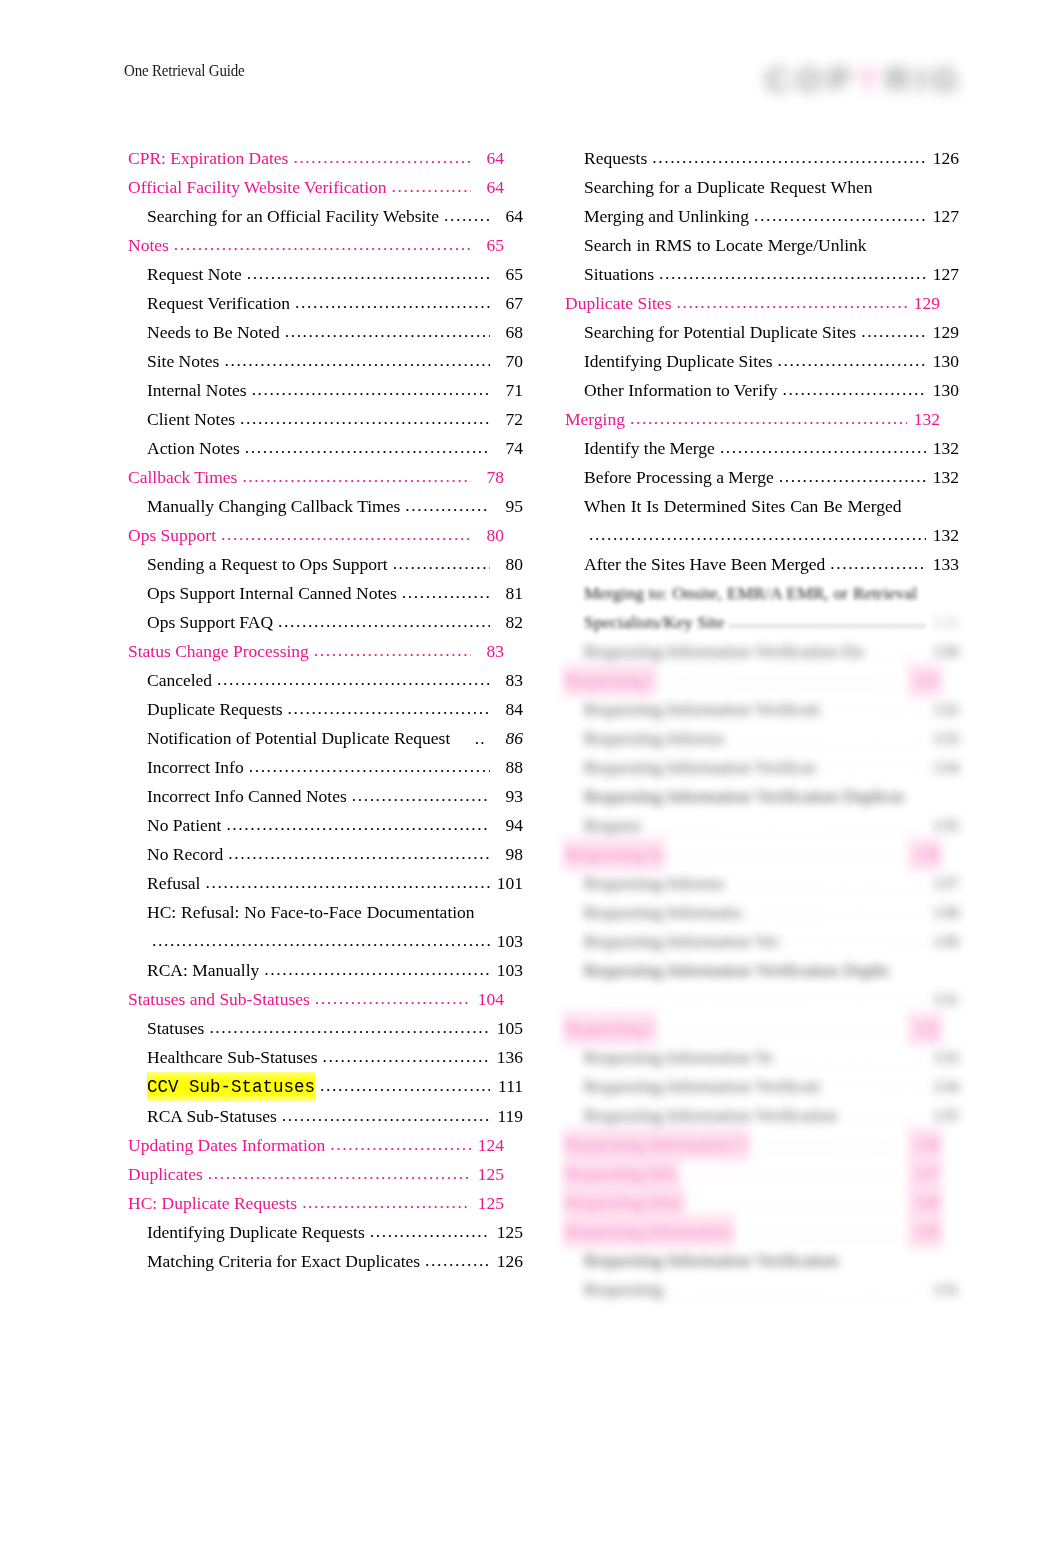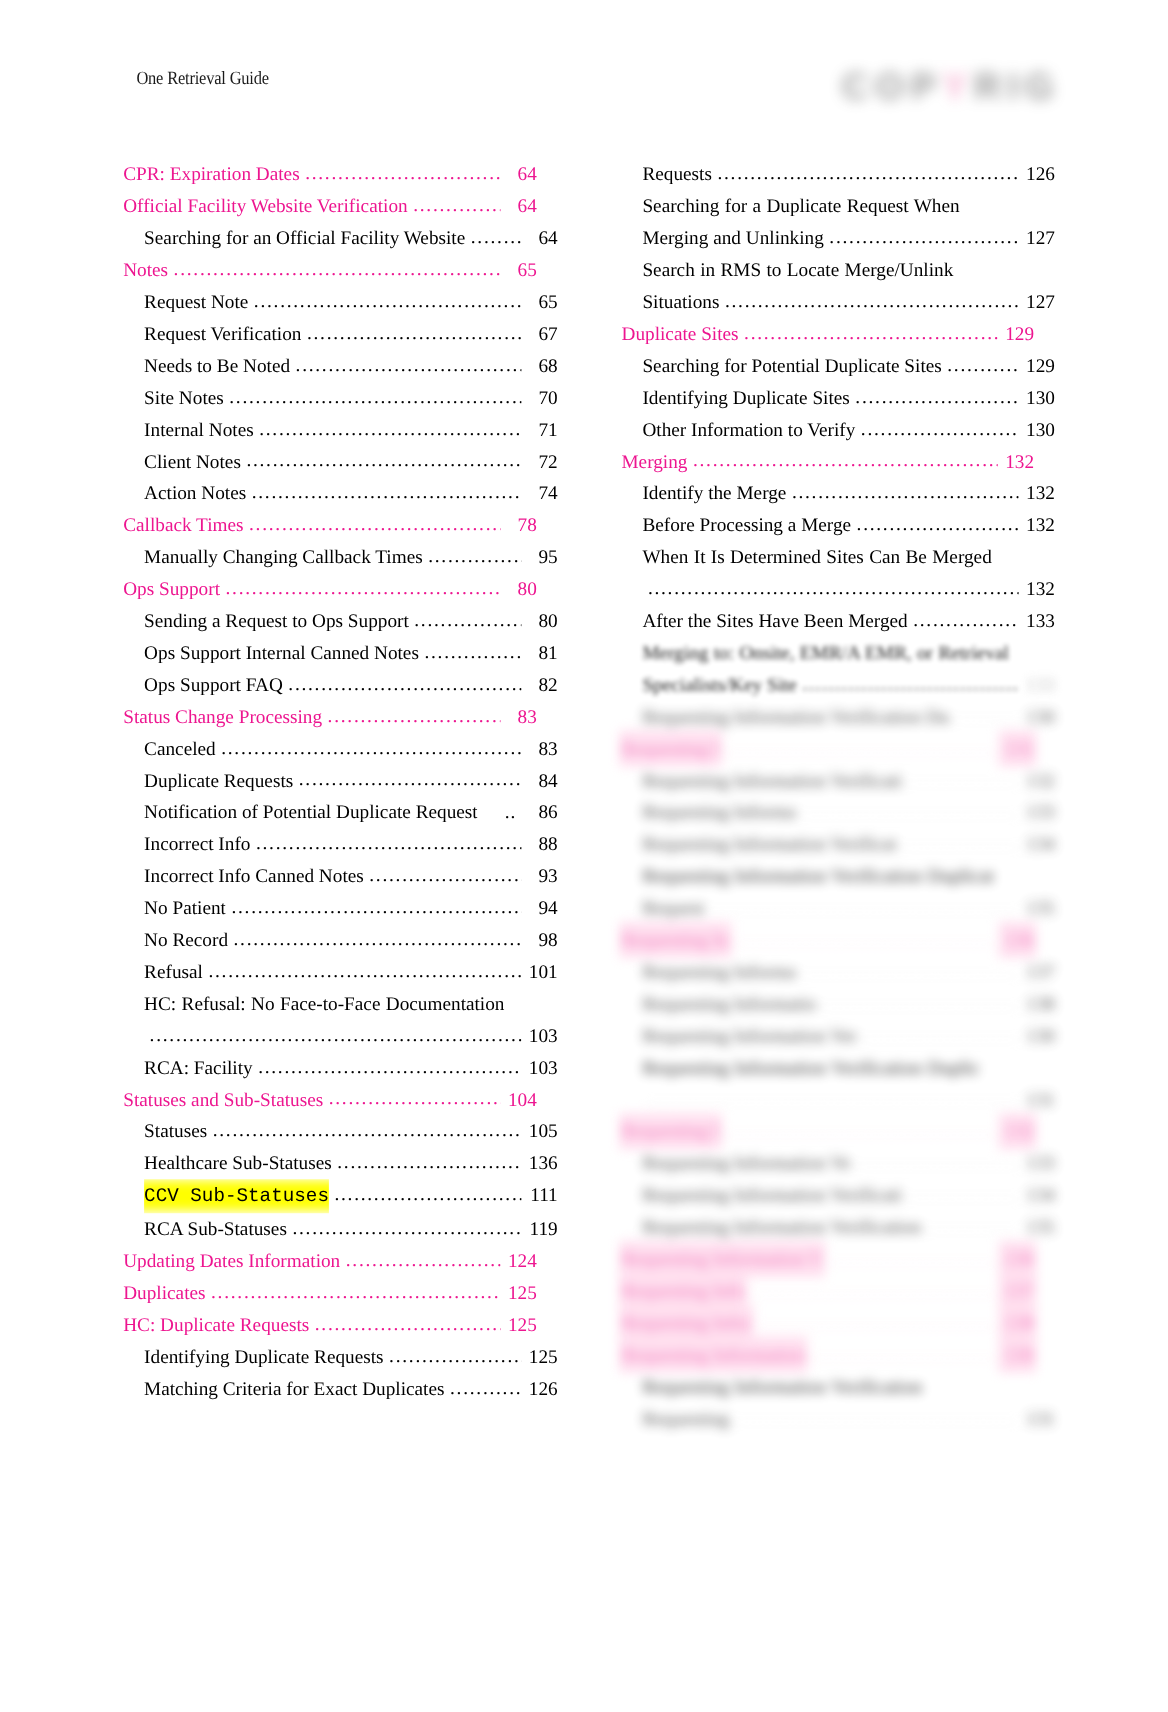--- a/index.html
+++ b/index.html
@@ -64,21 +64,21 @@
     position: absolute;
     top: 144px;
     left: 0;
     right: 0;
     bottom: 0;
   }
   .toc-col {
     position: absolute;
     top: 0;
   }
-  .toc-col.left  { left: 112px;  width: 376px; }
+  .toc-col.left  { left: 128px;  width: 376px; }
   .toc-col.right { left: 565px;  width: 375px; }
 
   
   .toc-entry {
     display: flex;
     align-items: baseline;
     width: 100%;
     font-size: 17.5px;
     line-height: 29px;
     white-space: nowrap;
@@ -299,21 +299,21 @@
       </div>
       <div class="toc-entry lvl2">
         <span class="toc-label">Duplicate Requests</span>
         <span class="toc-dots"></span>
         <span class="toc-page">84</span>
       </div>
       <div class="toc-entry lvl2">
         <span class="toc-label">Notification of Potential Duplicate Request</span>
         <span style="flex: 1 1 auto;"></span>
         <span class="toc-dots-inline" style="flex: 0 0 auto; letter-spacing: 1px;">..</span>
-        <span class="toc-page" style="min-width: 0px; margin-left: 20px;">86</span>
+        <span class="toc-page" style="min-width: 0px; margin-left: 20px; font-style: italic;">86</span>
       </div>
       <div class="toc-entry lvl2">
         <span class="toc-label">Incorrect Info</span>
         <span class="toc-dots"></span>
         <span class="toc-page">88</span>
       </div>
       <div class="toc-entry lvl2">
         <span class="toc-label">Incorrect Info Canned Notes</span>
         <span class="toc-dots"></span>
         <span class="toc-page">93</span>
@@ -334,21 +334,21 @@
         <span class="toc-page">101</span>
       </div>
       <div class="toc-entry wrap lvl2">
         <span class="wrap-text">HC: Refusal: No Face-to-Face Documentation</span>
         <div class="wrap-tail">
           <span class="toc-dots"></span>
           <span class="toc-page">103</span>
         </div>
       </div>
       <div class="toc-entry lvl2">
-        <span class="toc-label">RCA: Facility</span>
+        <span class="toc-label">RCA: Manually</span>
         <span class="toc-dots"></span>
         <span class="toc-page">103</span>
       </div>
       <div class="toc-entry lvl1">
         <span class="toc-label">Statuses and Sub-Statuses</span>
         <span class="toc-dots"></span>
         <span class="toc-page">104</span>
       </div>
       <div class="toc-entry lvl2">
         <span class="toc-label">Statuses</span>

